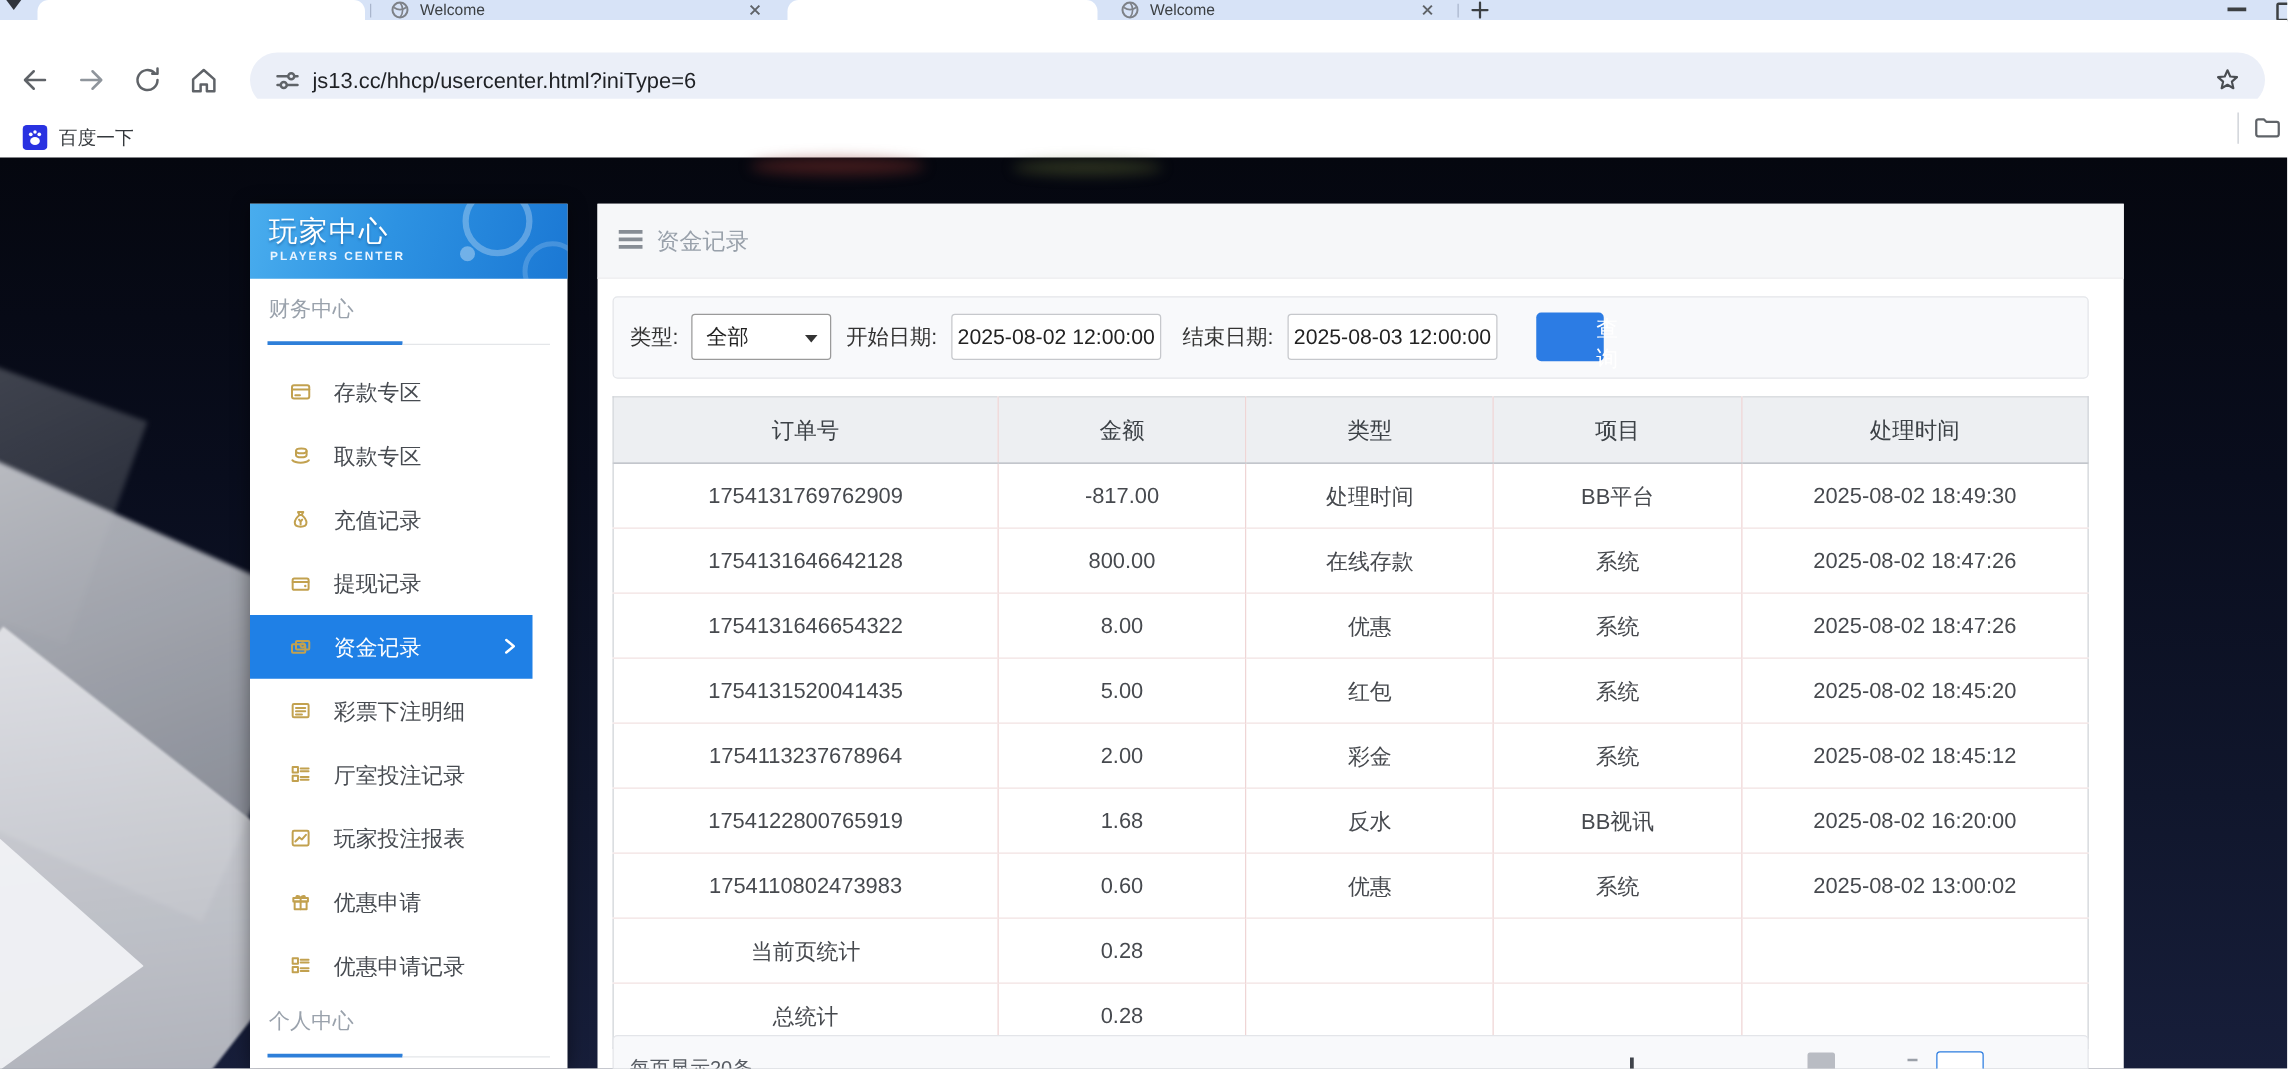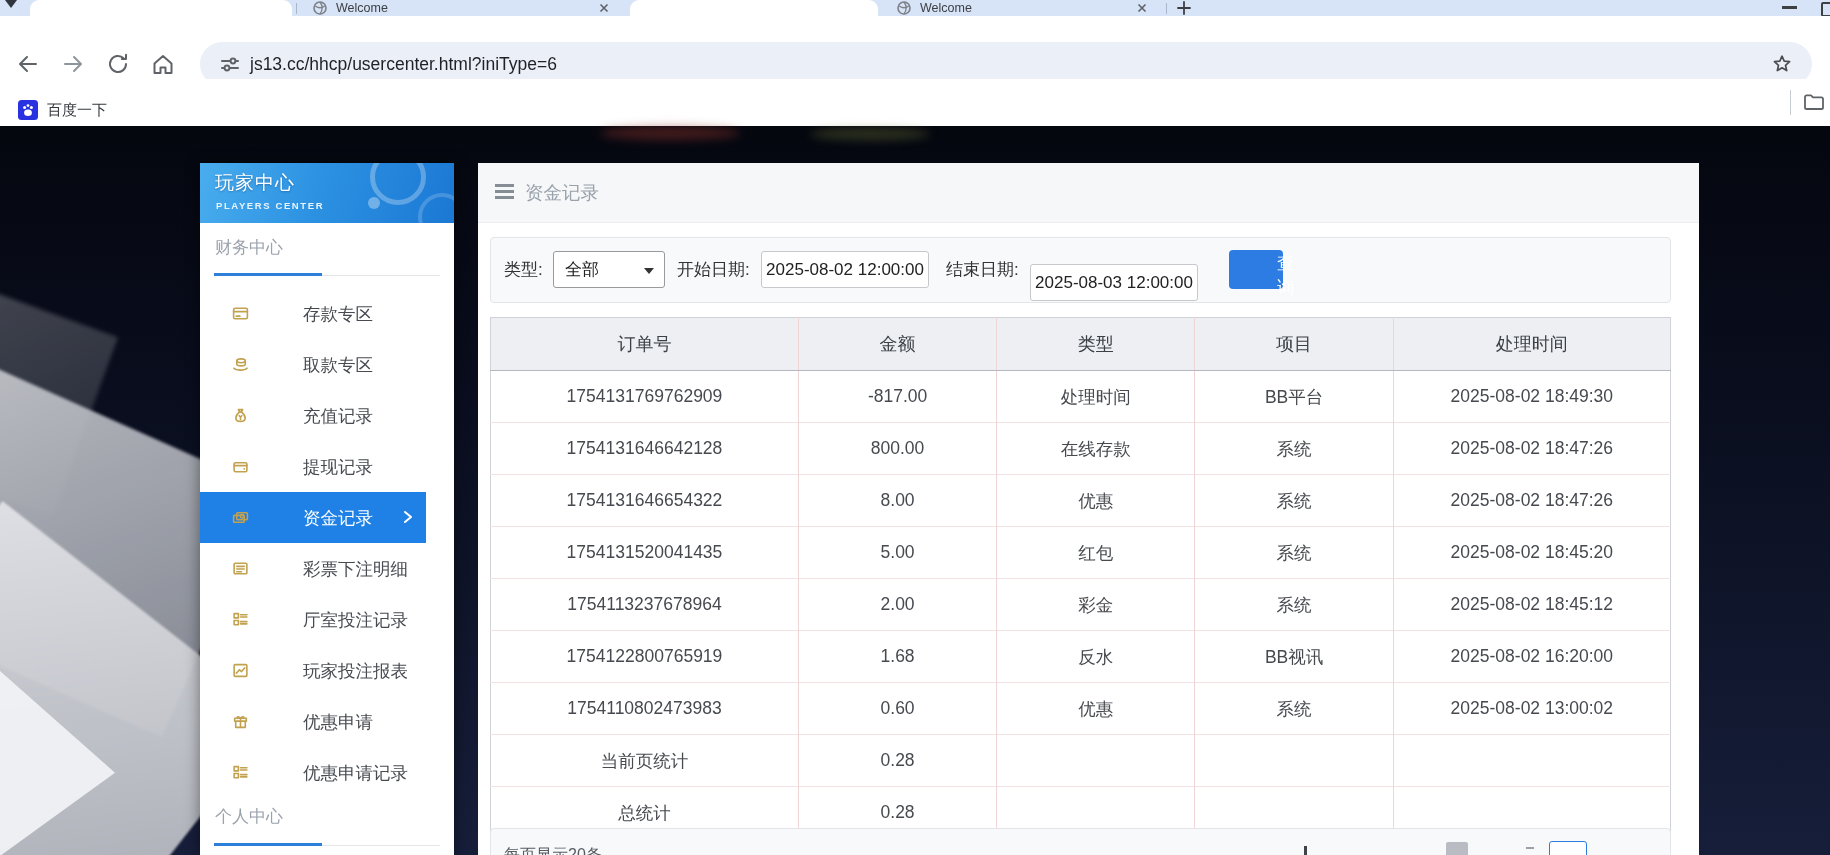--- a/index.html
+++ b/index.html
@@ -52,27 +52,27 @@
   .sidebar{position:absolute;left:200px;top:163px;width:254px;height:692px;background:#fff;
     box-shadow:0 0 14px rgba(0,0,0,.45);}
   .sb-header{position:absolute;left:0;top:0;width:254px;height:60px;overflow:hidden;
     background:linear-gradient(105deg,#49adee 0%,#2d92e2 45%,#1b78d4 100%);}
   .sb-circle1{position:absolute;right:28px;top:-14px;width:46px;height:46px;border-radius:50%;
     border:5px solid rgba(255,255,255,.28);}
   .sb-circle2{position:absolute;right:74px;top:34px;width:12px;height:12px;border-radius:50%;
     background:rgba(255,255,255,.35);}
   .sb-circle3{position:absolute;right:-12px;top:30px;width:40px;height:40px;border-radius:50%;
     border:4px solid rgba(255,255,255,.18);}
-  .sb-title{position:absolute;left:15px;top:7px;font-size:19px;color:#fff;letter-spacing:1px;
+  .sb-title{position:absolute;left:15px;top:7px;font-size:23px;color:#fff;letter-spacing:1px;
     text-shadow:0 1px 2px rgba(0,40,90,.35);text-align:center;}
   .sb-sub{position:absolute;left:16px;top:37px;font-size:9.5px;color:#e8f4ff;letter-spacing:1.6px;font-weight:bold;}
   .sb-section{position:absolute;left:15px;font-size:17px;color:#9aa2ac;}
   .sb-rule-blue{position:absolute;left:14px;width:108px;height:3px;background:#2e7fd9;}
   .sb-rule-gray{position:absolute;left:122px;width:118px;height:1px;background:#e4e6e9;margin-top:1px;}
-  .sb-item{position:absolute;left:0;width:226px;height:51px;display:flex;align-items:center;cursor:pointer;gap:36px;}
+  .sb-item{position:absolute;left:0;width:226px;height:51px;display:flex;align-items:center;cursor:pointer;}
   .sb-item .gicon{flex:0 0 17px;height:17px;margin-left:32px;}
   .sb-item .lbl{margin-left:18px;font-size:17.5px;color:#474b51;}
   .sb-item.active{background:#1f80e6;}
   .sb-item.active .lbl{color:#fff;}
   .sb-item .chev{position:absolute;right:10px;top:17px;width:16px;height:16px;}
   .gicon svg{width:100%;height:100%;}
 
   
   .content{position:absolute;left:478px;top:163px;width:1221px;height:692px;background:#fff;}
   .c-header{position:absolute;left:0;top:0;width:1221px;height:59px;background:#f6f7f9;border-bottom:1px solid #ededf0;}
@@ -384,21 +384,21 @@
 
     <div class="filterbar">
       <span class="f-label" style="left:13px;">类型:</span>
       <div class="f-select">
         <span>全部</span>
         <span class="tri"></span>
       </div>
       <span class="f-label" style="left:186px;">开始日期:</span>
       <input class="f-input" style="left: 270px;" value="2025-08-02 12:00:00">
       <span class="f-label" style="left:455px;">结束日期:</span>
-      <input class="f-input" style="left: 539px; margin-top: 13px;" value="2025-08-03 12:00:00">
+      <input class="f-input" style="left: 539px;" value="2025-08-03 12:00:00">
       <button class="f-btn">查询</button>
     </div>
 
     <table class="records-table">
       <colgroup>
         <col style="width:26.1%">
           <col style="width:16.8%">
           <col style="width:16.8%">
           <col style="width:16.8%">
           <col style="width:23.5%">

